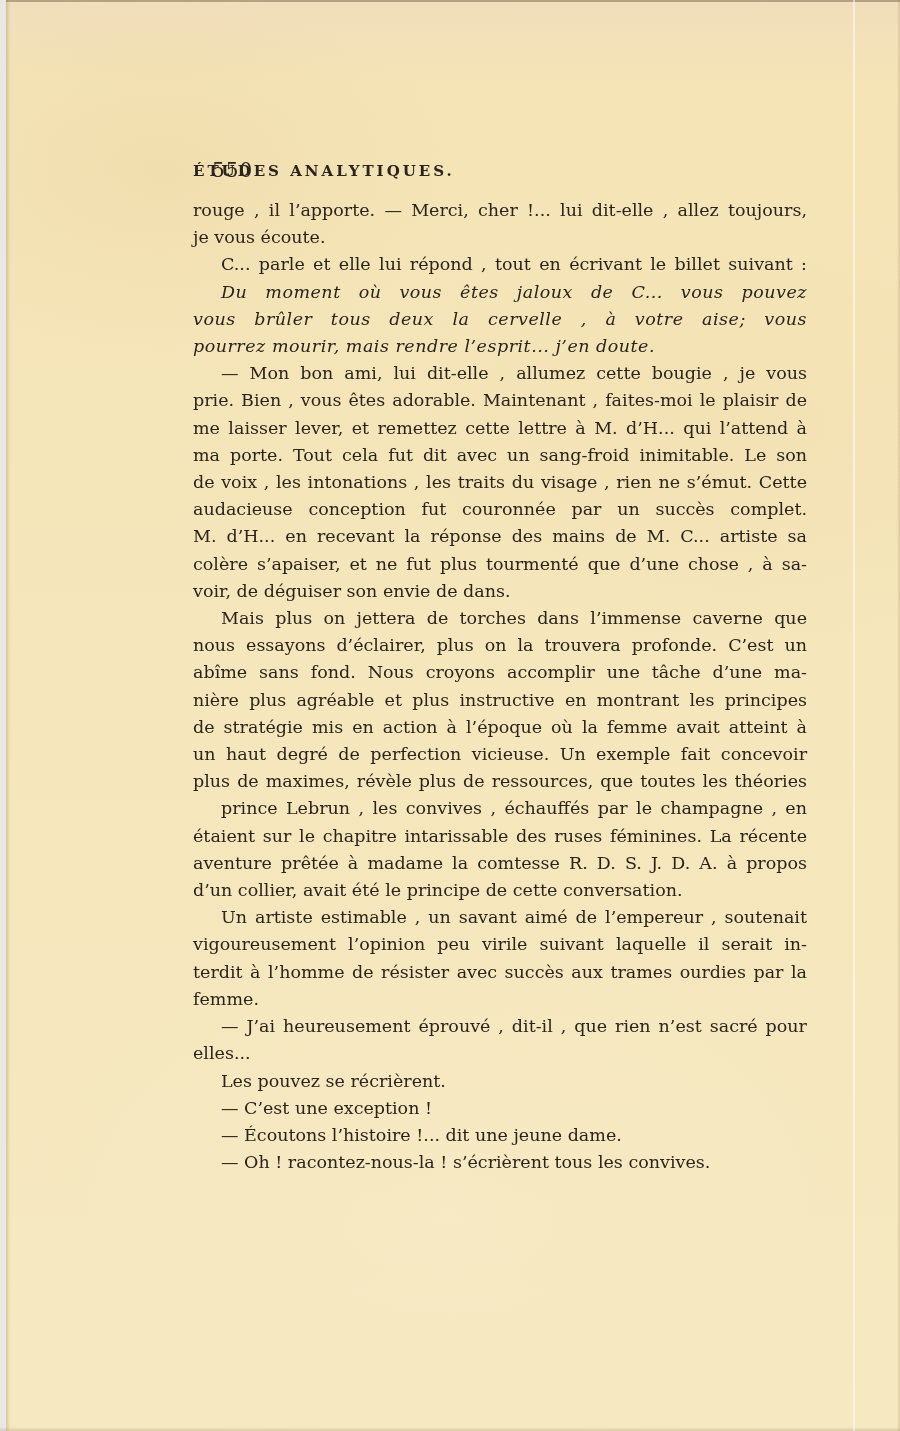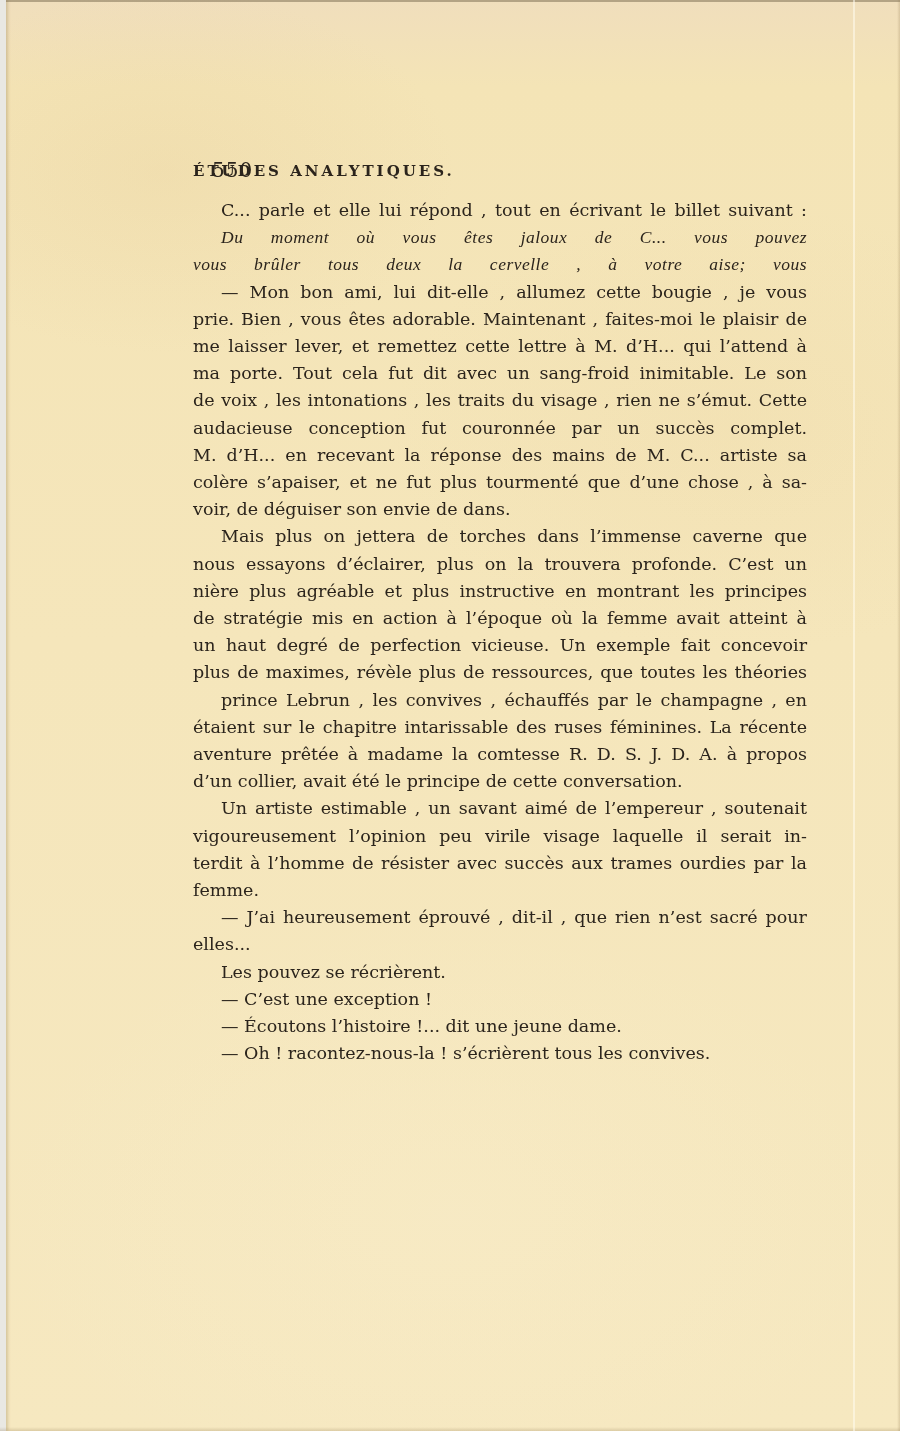--- a/index.html
+++ b/index.html
@@ -67,73 +67,79 @@
     line-height: 27.2px;
   }
   .line {
     text-align: justify;
     text-align-last: justify;
   }
   .line.last { text-align-last: left; }
   .para.fill .line.last { text-align-last: justify; }
   .para.indent .line:first-child { text-indent: 28px; }
   .para.italic { font-style: italic; }
-  .para.italic .line { letter-spacing: 0.5px; font-family: Liberation Serif, serif; }
+  .para.italic .line { letter-spacing: 0.5px; }
 </style>
 </head>
 <body>
 
 <div class="page">
   <div class="edge-top"></div>
   <div class="edge-left"></div>
   <div class="edge-right"></div>
   <div class="edge-bottom"></div>
   <div class="crease"></div>
 
   <div class="header">
     <span class="pagenum">550</span>
     <span class="running">ÉTUDES ANALYTIQUES.</span>
   </div>
 
   <div class="textbody" id="text-body">
+      <div class="para noindent">
+        <div class="line">rouge , il l’apporte. — Merci, cher !... lui dit-elle , allez toujours,</div>
+        <div class="line last">je vous écoute.</div>
+      </div>
       <div class="para indent fill">
         <div class="line last">C... parle et elle lui répond , tout en écrivant le billet suivant :</div>
       </div>
       <div class="para indent italic">
         <div class="line">Du moment où vous êtes jaloux de C... vous pouvez</div>
         <div class="line">vous brûler tous deux la cervelle , à votre aise; vous</div>
+        <div class="line last">pourrez mourir, mais rendre l’esprit... j’en doute.</div>
       </div>
       <div class="para indent">
         <div class="line">— Mon bon ami, lui dit-elle , allumez cette bougie , je vous</div>
         <div class="line">prie. Bien , vous êtes adorable. Maintenant , faites-moi le plaisir de</div>
         <div class="line">me laisser lever, et remettez cette lettre à M. d’H... qui l’attend à</div>
         <div class="line">ma porte. Tout cela fut dit avec un sang-froid inimitable. Le son</div>
         <div class="line">de voix , les intonations , les traits du visage , rien ne s’émut. Cette</div>
         <div class="line">audacieuse conception fut couronnée par un succès complet.</div>
         <div class="line">M. d’H... en recevant la réponse des mains de M. C... artiste sa</div>
         <div class="line">colère s’apaiser, et ne fut plus tourmenté que d’une chose , à sa-</div>
         <div class="line last">voir, de déguiser son envie de dans.</div>
       </div>
       <div class="para indent">
         <div class="line">Mais plus on jettera de torches dans l’immense caverne que</div>
         <div class="line">nous essayons d’éclairer, plus on la trouvera profonde. C’est un</div>
+        <div class="line">abîme sans fond. Nous croyons accomplir une tâche d’une ma-</div>
         <div class="line">nière plus agréable et plus instructive en montrant les principes</div>
         <div class="line">de stratégie mis en action à l’époque où la femme avait atteint à</div>
         <div class="line">un haut degré de perfection vicieuse. Un exemple fait concevoir</div>
         <div class="line">plus de maximes, révèle plus de ressources, que toutes les théories</div>
       </div>
       <div class="para indent">
         <div class="line">prince Lebrun , les convives , échauffés par le champagne , en</div>
         <div class="line">étaient sur le chapitre intarissable des ruses féminines. La récente</div>
         <div class="line">aventure prêtée à madame la comtesse R. D. S. J. D. A. à propos</div>
         <div class="line last">d’un collier, avait été le principe de cette conversation.</div>
       </div>
       <div class="para indent">
         <div class="line">Un artiste estimable , un savant aimé de l’empereur , soutenait</div>
-        <div class="line">vigoureusement l’opinion peu virile visage laquelle il serait in-</div>
+        <div class="line">vigoureusement l’opinion peu virile suivant laquelle il serait in-</div>
         <div class="line">terdit à l’homme de résister avec succès aux trames ourdies par la</div>
         <div class="line last">femme.</div>
       </div>
       <div class="para indent">
         <div class="line">— J’ai heureusement éprouvé , dit-il , que rien n’est sacré pour</div>
         <div class="line last">elles...</div>
       </div>
       <div class="para indent">
         <div class="line last">Les pouvez se récrièrent.</div>
       </div>

